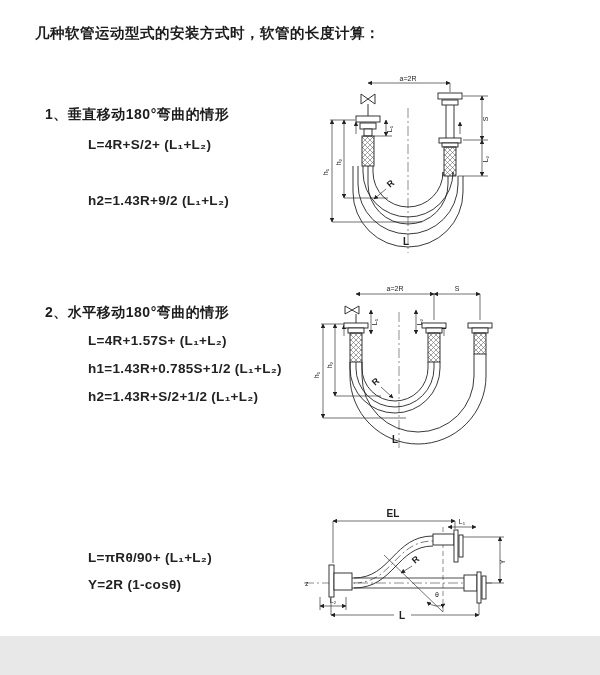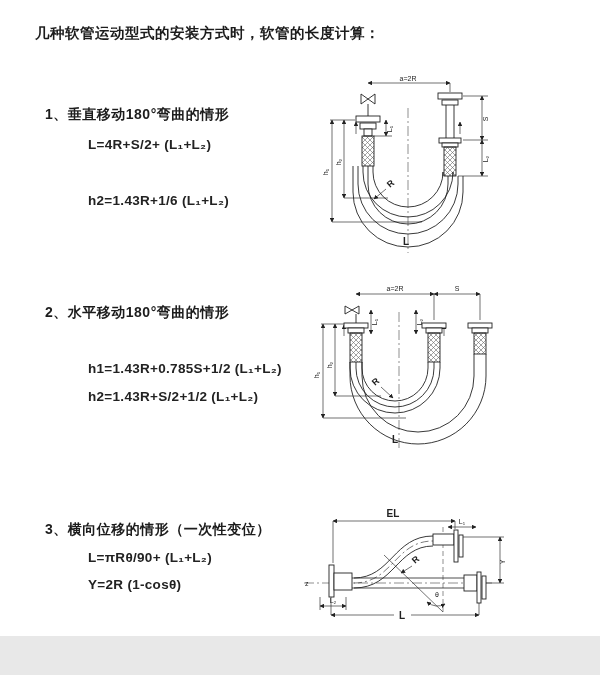--- a/index.html
+++ b/index.html
@@ -19,27 +19,27 @@
 </style>
 </head>
 <body>
 
 <div class="page">
 
   <div class="title">几种软管运动型式的安装方式时，软管的长度计算：</div>
 
   <div class="sec-heading" style="left:45px;top:106px;">1、垂直移动180°弯曲的情形</div>
   <div class="formula" style="left:68px;top:137px;">L=4R+S/2+ (L₁+L₂)</div>
-  <div class="formula" style="left:68px;top:193px;">h2=1.43R+1/6 (L₁+L₂)</div>
+  <div class="formula" style="left:68px;top:193px;">h2=1.43R+9/2 (L₁+L₂)</div>
 
   <div class="sec-heading" style="left:45px;top:304px;">2、水平移动180°弯曲的情形</div>
+  <div class="formula" style="left:68px;top:333px;">L=4R+1.57S+ (L₁+L₂)</div>
   <div class="formula" style="left:68px;top:361px;">h1=1.43R+0.785S+1/2 (L₁+L₂)</div>
   <div class="formula" style="left:68px;top:389px;">h2=1.43R+S/2+1/2 (L₁+L₂)</div>
 
-  <div class="sec-heading" style="left:45px;top:521px;">3、横向位移的情形（一次性变位）</div>
   <div class="formula" style="left:68px;top:550px;text-align:center;">L=πRθ/90+ (L₁+L₂)</div>
   <div class="formula" style="left:68px;top:577px;">Y=2R (1-cosθ)</div>
 
   <svg style="left:310px;top:70px;" width="228" height="192" viewBox="0 0 228 192">
     <defs>
       <marker id="ar1" viewBox="0 0 10 10" refX="9" refY="5" markerWidth="6.5" markerHeight="6.5" orient="auto-start-reverse">
         <path d="M0,0L10,5L0,10z" fill="#222"></path>
       </marker>
       <pattern id="br1" width="5" height="5" patternUnits="userSpaceOnUse">
         <path d="M0,5L5,0M0,0L5,5" stroke="#666" stroke-width="0.6"></path>

